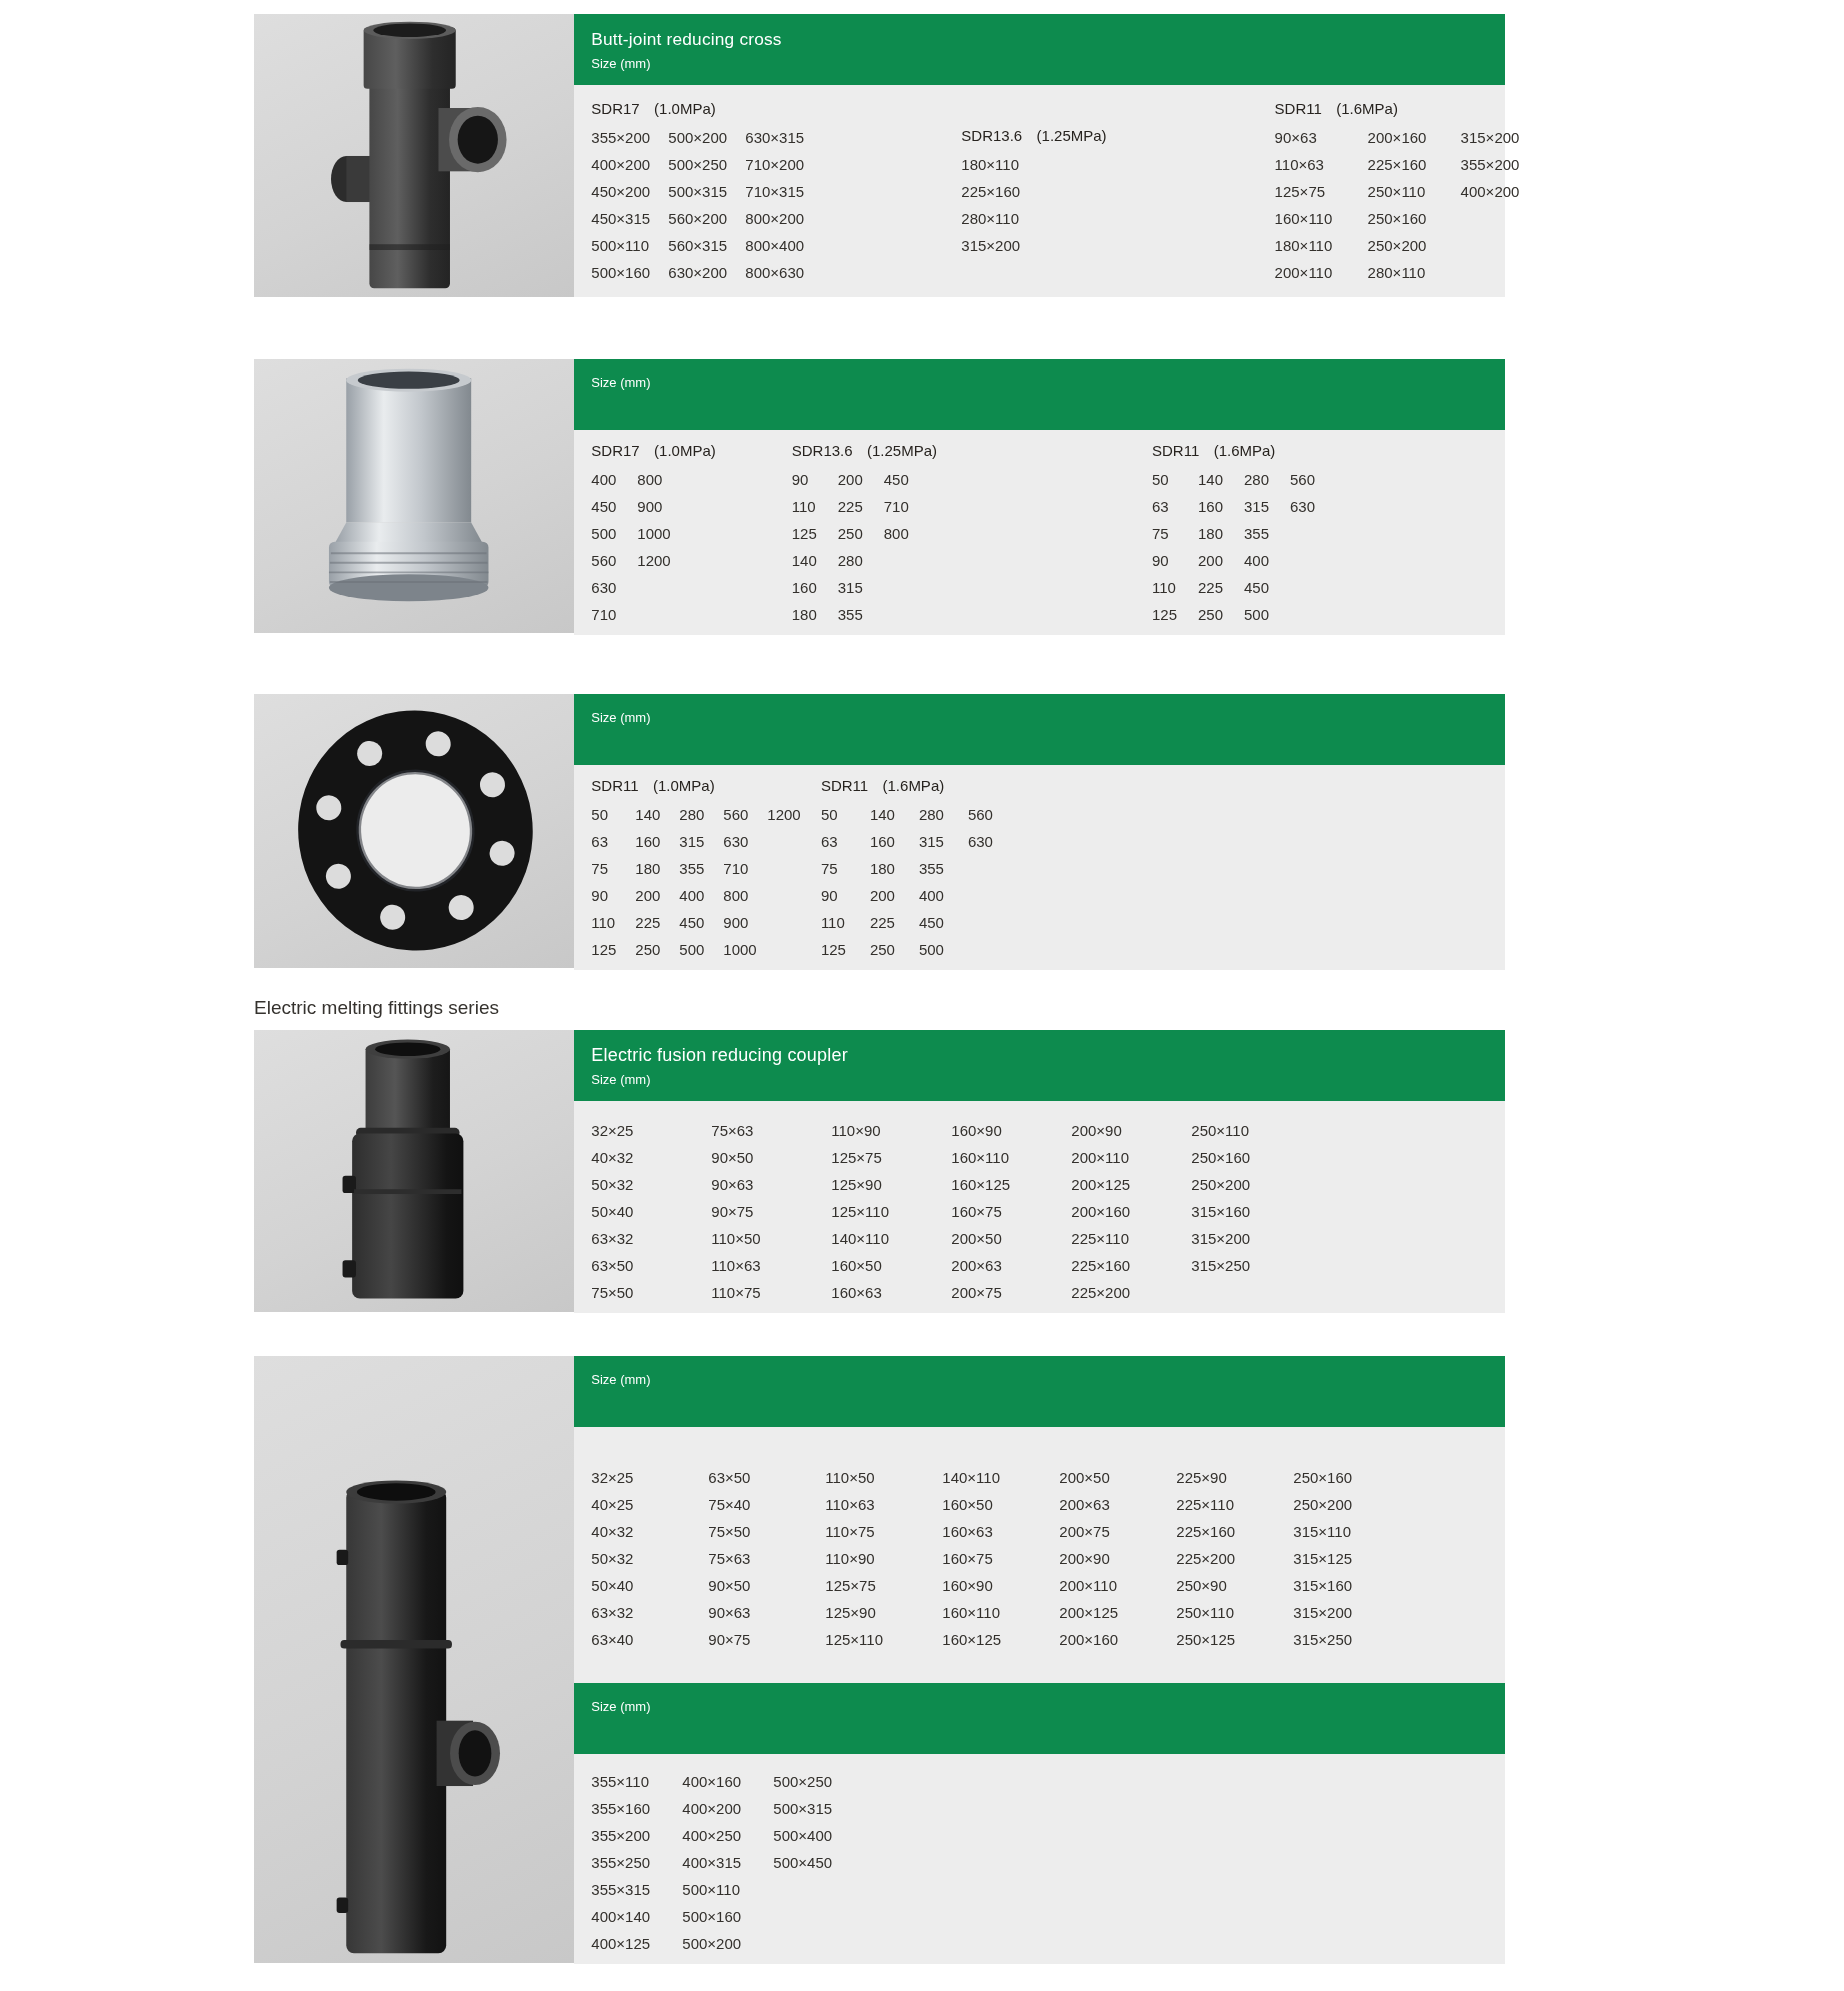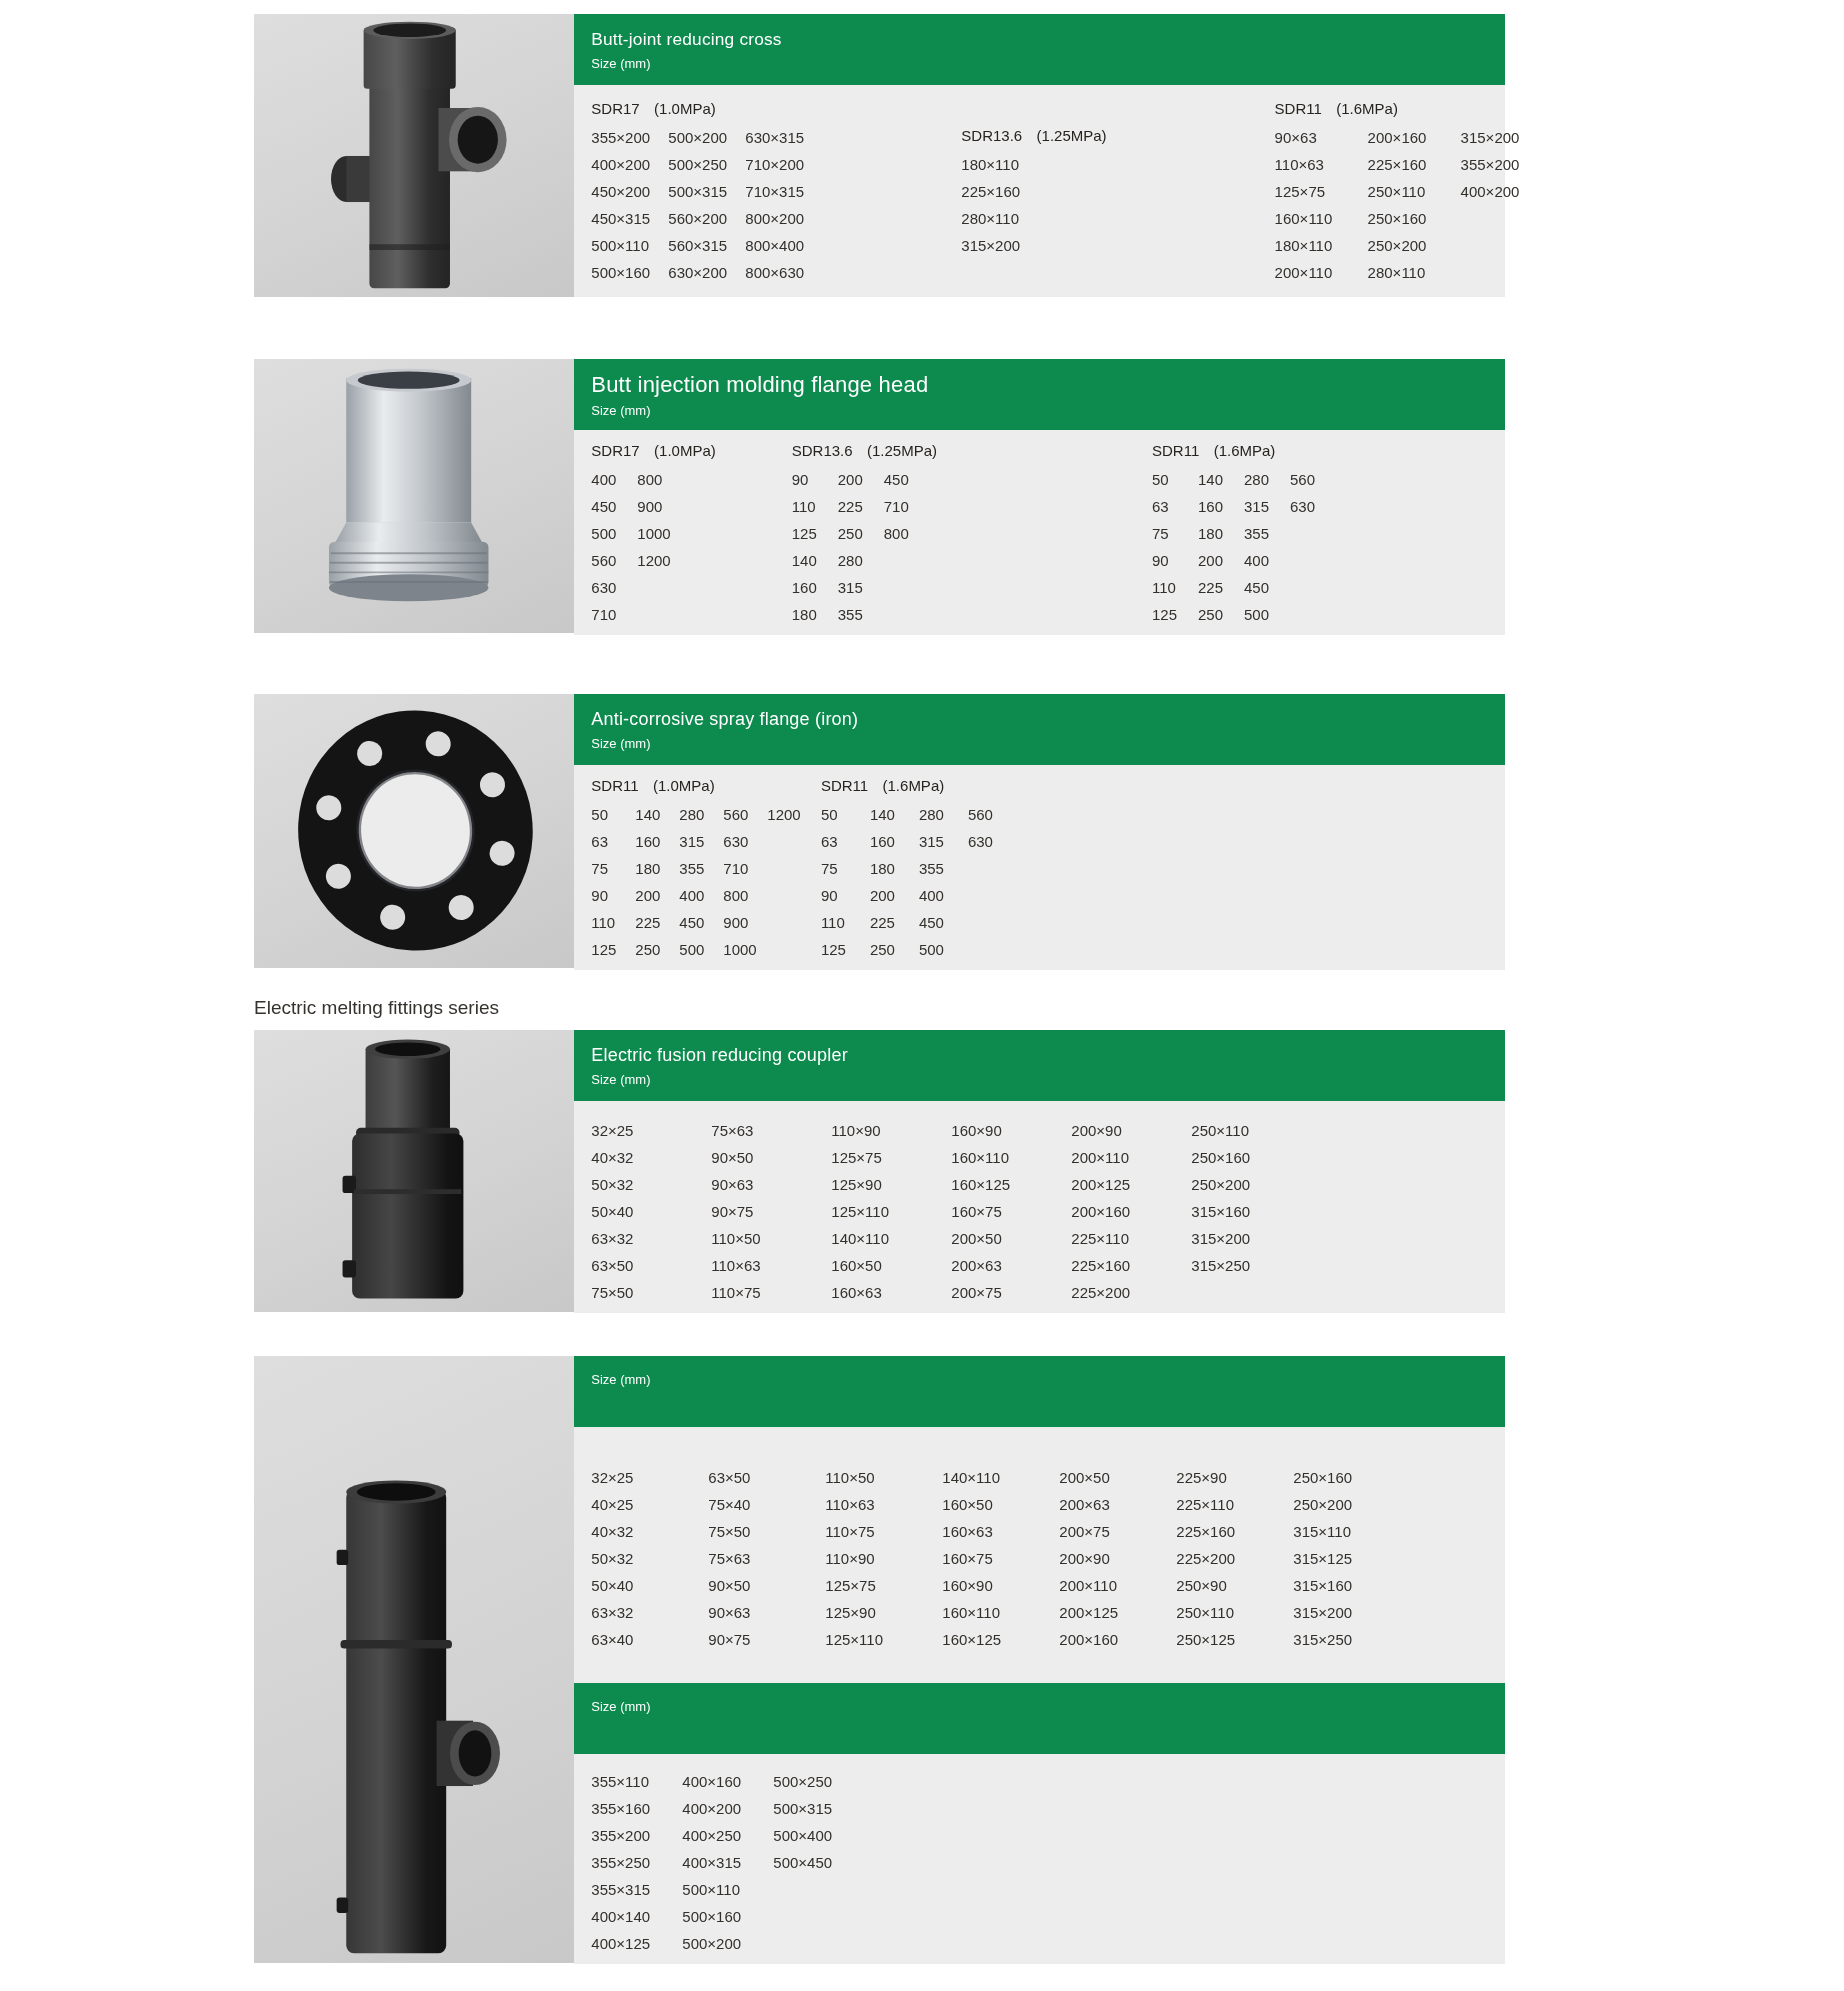--- a/index.html
+++ b/index.html
@@ -171,21 +171,20 @@
         <g stroke="#6b7178" stroke-width="2" opacity="0.55">
           <line x1="80" y1="202" x2="242" y2="202"></line>
             <line x1="79" y1="212" x2="243" y2="212"></line>
           <line x1="78" y1="222" x2="244" y2="222"></line>
             <line x1="79" y1="232" x2="243" y2="232"></line>
         </g>
       </svg>
     </div>
     <div class="content">
       <header class="ghead">
-        <div class="title">Butt injection molding flange head</div>
         <div class="subtitle">Size (mm)</div>
       </header>
       <div class="tbl">
         <div class="grp g1">
           <div class="grp-h">
             <span class="sdr">SDR17</span><span class="mpa">(1.0MPa)</span>
           </div>
           <div class="cols">
               <div class="col">
                 <div class="cell">400</div>
@@ -285,21 +284,20 @@
             <circle cx="82" cy="178" r="13"></circle>
               <circle cx="132" cy="228" r="13"></circle>
             <circle cx="204" cy="228" r="13"></circle>
               <circle cx="254" cy="178" r="13"></circle>
           </g>
         </g>
       </svg>
     </div>
     <div class="content">
       <header class="ghead">
-        <div class="title">Anti-corrosive spray flange (iron)</div>
         <div class="subtitle">Size (mm)</div>
       </header>
       <div class="tbl">
         <div class="grp g1">
           <div class="grp-h">
             <span class="sdr">SDR11</span><span class="mpa">(1.0MPa)</span>
           </div>
           <div class="cols">
               <div class="col">
                 <div class="cell">50</div>

